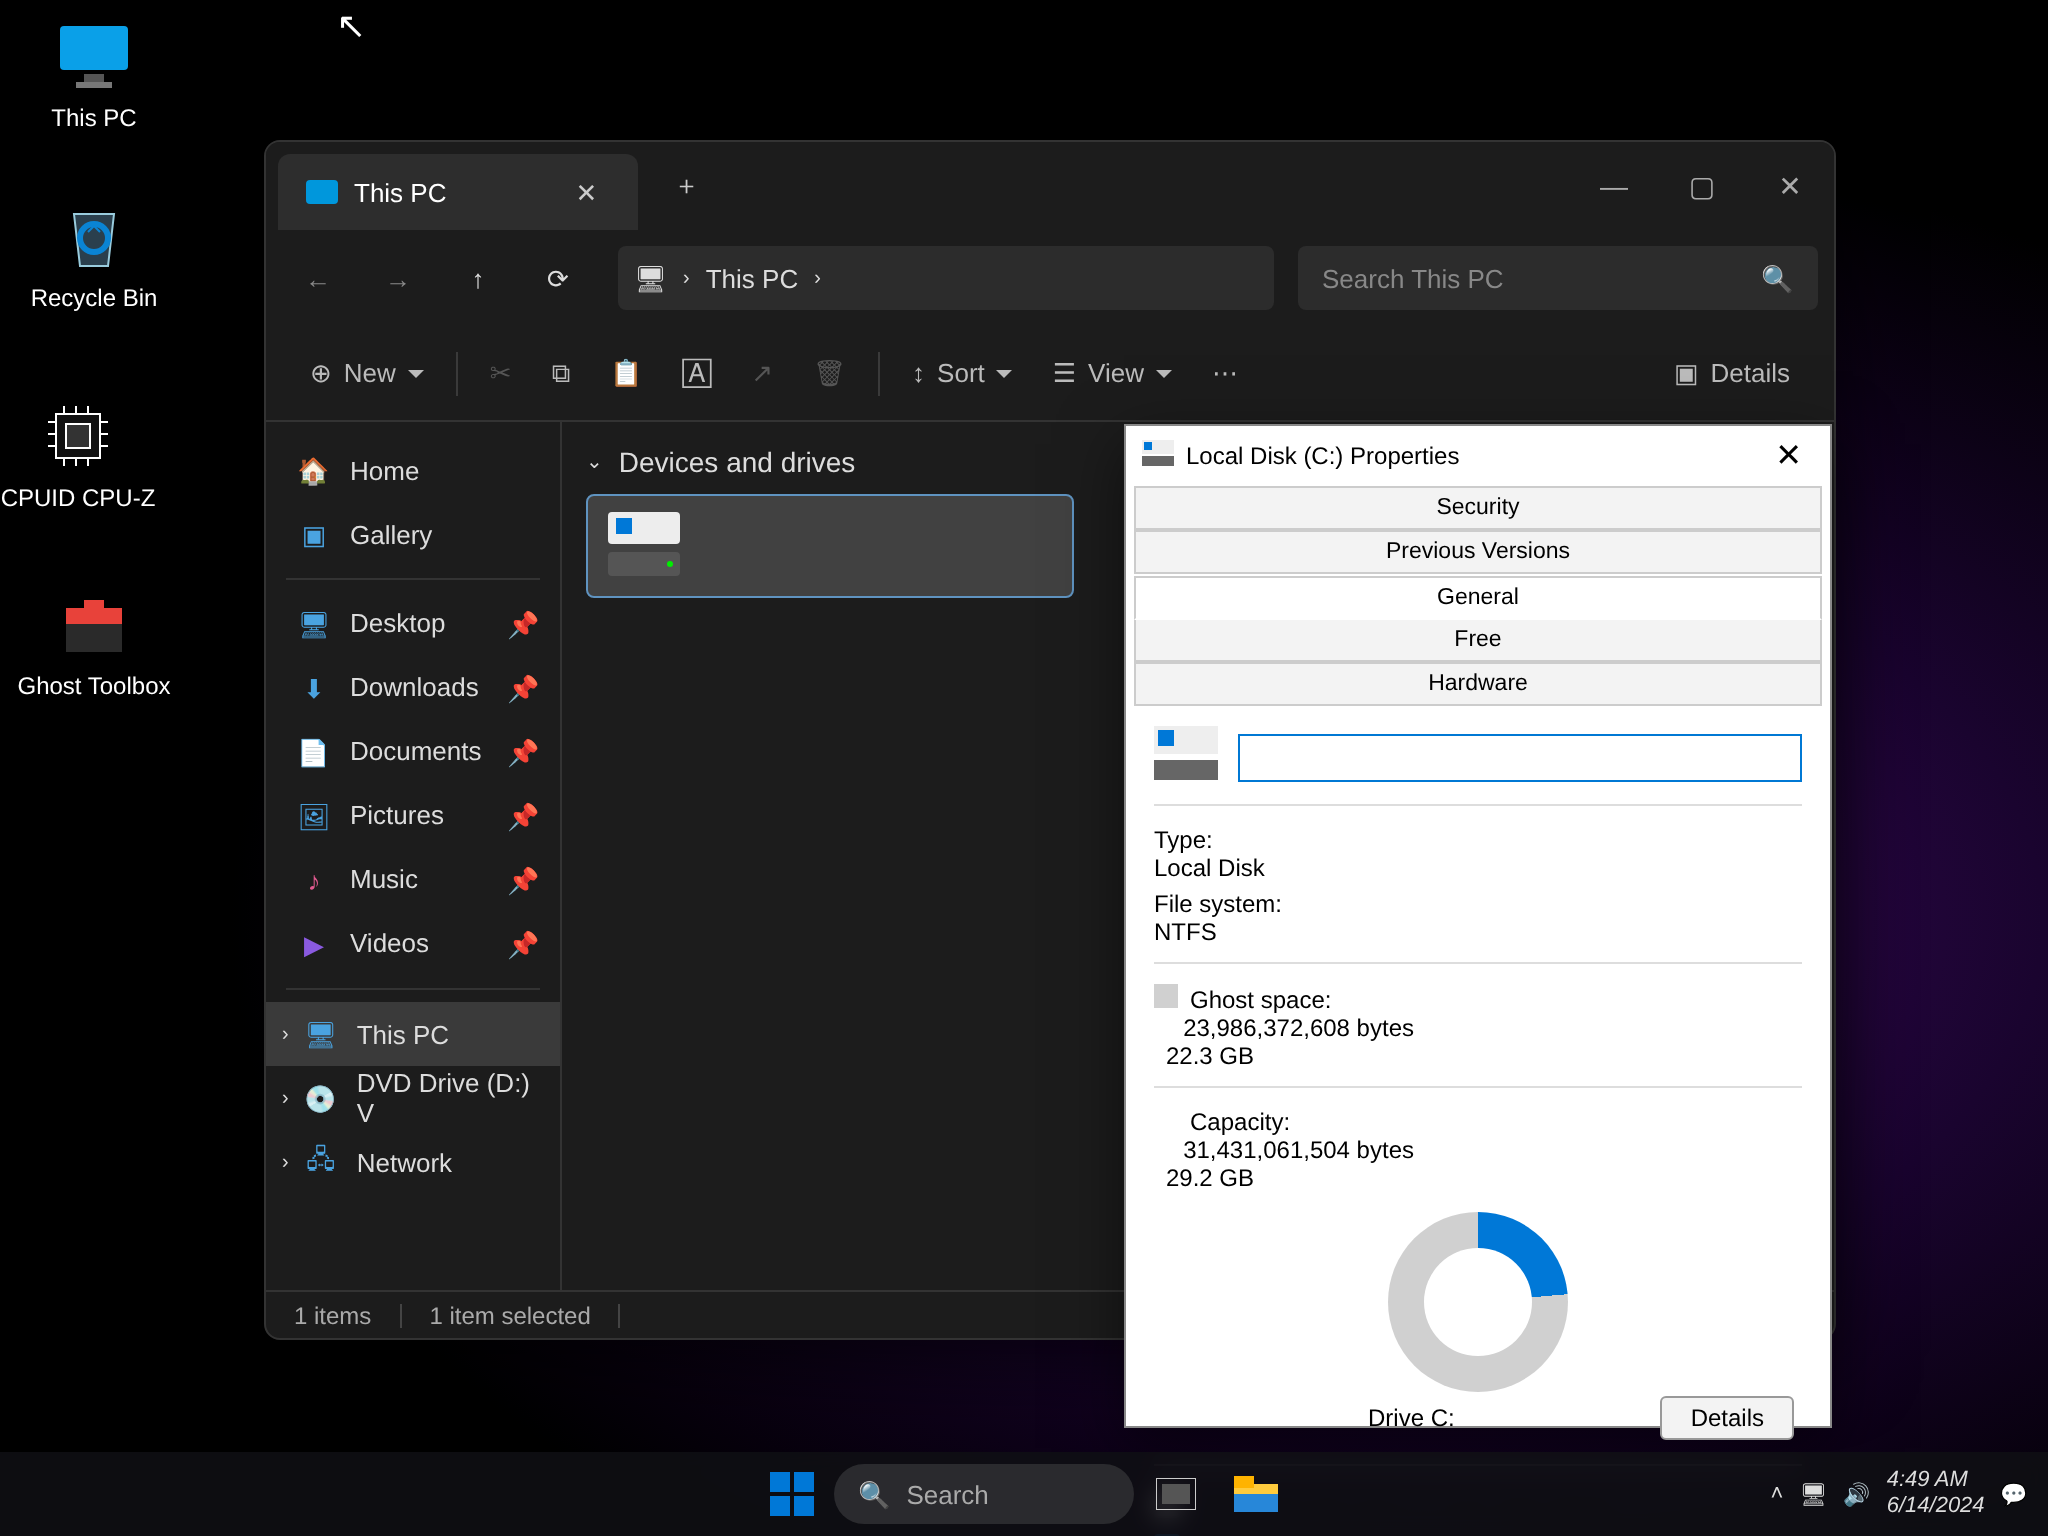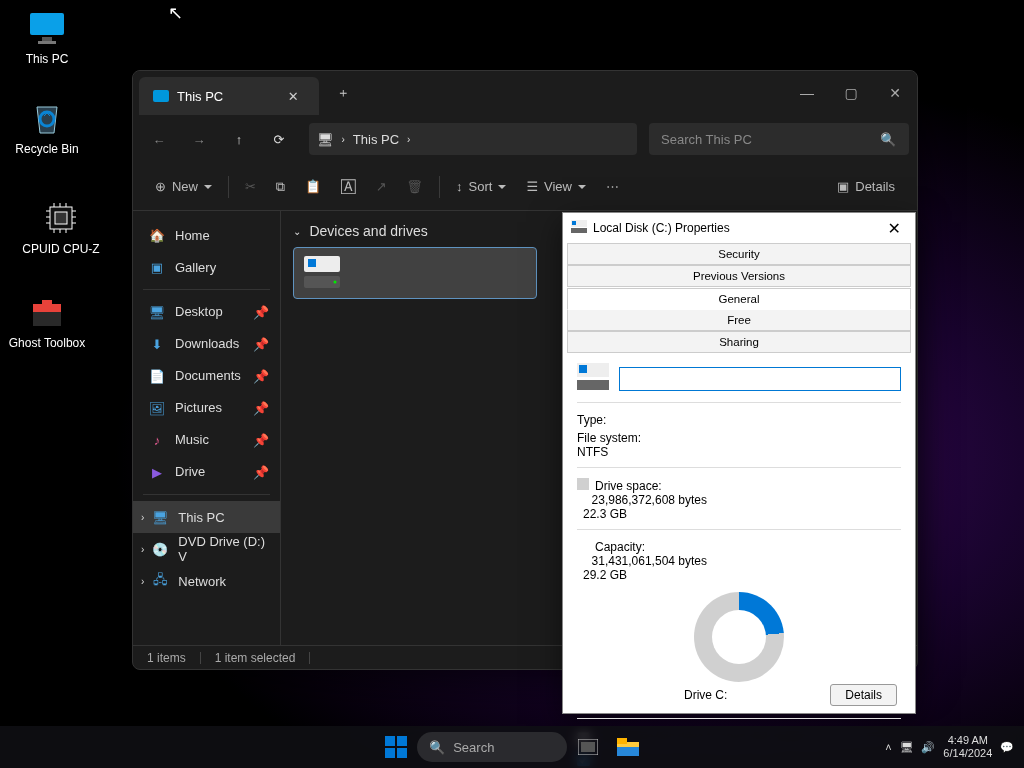--- a/index.html
+++ b/index.html
@@ -79,21 +79,21 @@
 .chk { display:flex; gap:8px; align-items:flex-start; padding:3px 0; font-size:12px;}
 .chk input { margin-top:2px; accent-color:#0078d4;}
 
 .taskbar { position: absolute; left: 0; bottom: 0; width: 100%; height: 42px;
   background: rgba(15,15,20,.85); backdrop-filter: blur(6px);
   display: flex; align-items: center; }
 .tb-center { position:absolute; left:50%; transform:translateX(-50%); display:flex; align-items:center; gap:2px;}
 .tb-search { width:150px; height:30px; background:#2a2a2e; border-radius:15px; display:flex; align-items:center; padding:0 12px; gap:8px; color:#aaa; font-size:13px;}
 .tb-icon { width:38px; height:38px; display:flex; align-items:center; justify-content:center; cursor:pointer;}
 .tb-right { margin-left:auto; display:flex; align-items:center; gap:8px; padding-right:10px; color:#ddd; font-size:11px;}
-.tb-right .clk { text-align:center; line-height:1.2;}
+.tb-right .clk { text-align:left; line-height:1.2;font-style:italic;}
 .chev { font-size:10px; }
 .caret { display:inline-block; width:0; height:0; border-left:4px solid transparent; border-right:4px solid transparent; border-top:4px solid currentColor; vertical-align:middle;}
 </style>
 </head>
 <body>
 
 <div class="desktop-icon" style="left:8px; top:8px">
   <div class="icn">
       <svg width="38" height="34">
         <rect x="2" y="2" width="34" height="22" fill="#0aa0e8" rx="2"></rect>
@@ -106,21 +106,21 @@
 <div class="desktop-icon" style="left:8px; top:98px">
   <div class="icn">
       <svg width="36" height="38">
         <path d="M8 8 L28 8 L25 34 L11 34 Z" fill="rgba(120,180,220,.35)" stroke="#9cd"></path>
         <circle cx="18" cy="20" r="7" fill="none" stroke="#0a84d4" stroke-width="3"></circle>
         <path d="M18 14 L21 17 L18 14 L15 17" stroke="#0a84d4" fill="none"></path>
       </svg>
     </div>
   <div class="lbl">Recycle Bin</div>
 </div>
-<div class="desktop-icon" style="left:22px; top:198px">
+<div class="desktop-icon" style="left:0; top:198px">
   <div class="icn">
       <svg width="38" height="38">
         <rect x="8" y="8" width="22" height="22" fill="#111" stroke="#fff"></rect>
         <rect x="13" y="13" width="12" height="12" fill="#333" stroke="#fff"></rect>
         <g stroke="#fff">
           <line x1="4" y1="12" x2="8" y2="12"></line>
           <line x1="4" y1="18" x2="8" y2="18"></line>
           <line x1="4" y1="24" x2="8" y2="24"></line>
           <line x1="30" y1="12" x2="34" y2="12"></line>
           <line x1="30" y1="18" x2="34" y2="18"></line>
@@ -265,21 +265,21 @@
       <div class="sitem pin">
           <span style="display:flex;gap:10px">
             <span class="ic" style="color:#e05a8f">♪</span>
             <span>Music</span>
           </span>
           <span style="color:#666">📌</span>
         </div>
       <div class="sitem pin">
           <span style="display:flex;gap:10px">
             <span class="ic" style="color:#8a5ae0">▶</span>
-            <span>Drive</span>
+            <span>Videos</span>
           </span>
           <span style="color:#666">📌</span>
         </div>
       <div class="ssep"></div>
       <div class="sitem sel">
           <span class="chev" style="margin-left:-8px;margin-right:-2px">›</span>
           <span class="ic" style="color:#4aa3e0">🖥</span>
           <span>This PC</span>
         </div>
       <div class="sitem">
@@ -329,43 +329,44 @@
     <span class="cx">✕</span>
   </div>
   <div class="ptabs">
     <div class="row">
       <div class="ptab">Security</div>
       <div class="ptab">Previous Versions</div>
     </div>
     <div class="row">
       <div class="ptab active">General</div>
       <div class="ptab">Free</div>
-      <div class="ptab">Sharing</div>
+      <div class="ptab">Hardware</div>
     </div>
   </div>
   <div class="pbody">
     <div class="irow">
       <span><svg width="32" height="28">
             <rect x="0" y="0" width="32" height="14" fill="#eee"></rect>
             <rect x="2" y="2" width="8" height="8" fill="#0078d7"></rect>
             <rect x="0" y="17" width="32" height="10" fill="#666"></rect>
           </svg></span>
       <input type="text" value="" style="">
     </div>
     <div class="hr"></div>
     <div class="kv">
         <span class="k">Type:</span>
+        <span class="v">Local Disk</span>
       </div>
     <div class="kv">
         <span class="k">File system:</span>
         <span class="v">NTFS</span>
       </div>
     <div class="hr"></div>
     <div class="kv">
-        <span class="k"><span class="sq" style="background:#d0d0d0"></span><span>Drive space:</span></span>
+        <span class="k"><span class="sq" style="background:#d0d0d0"></span><span>Ghost space:</span></span>
         <span class="b">23,986,372,608 bytes</span>
         <span class="s">22.3 GB</span>
       </div>
     <div class="hr"></div>
     <div class="kv">
         <span class="k" style="padding-left:18px">Capacity:</span>
         <span class="b">31,431,061,504 bytes</span>
         <span class="s">29.2 GB</span>
       </div>
     <div class="donut">

